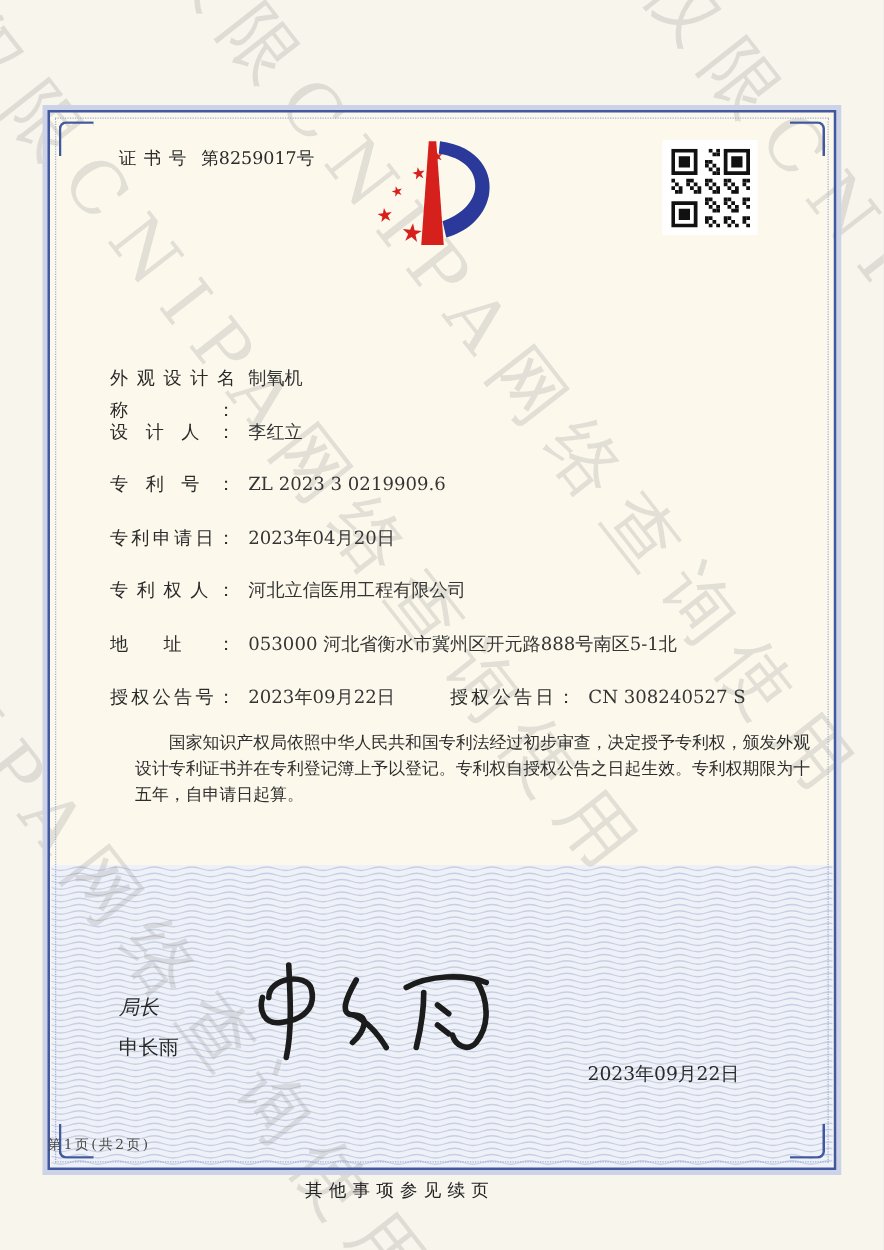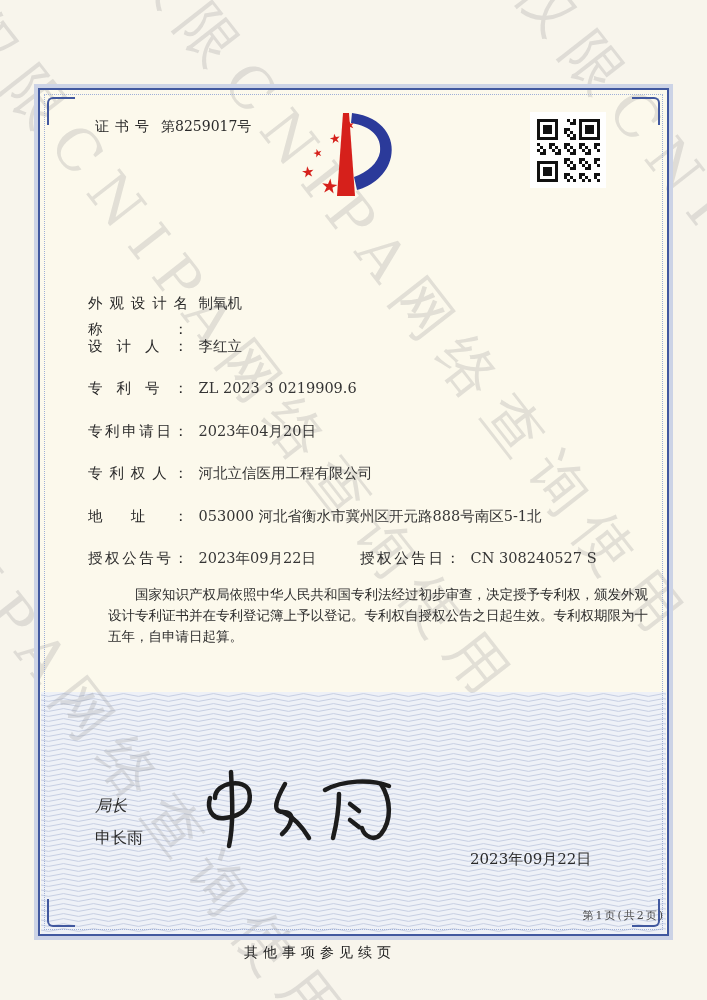--- a/index.html
+++ b/index.html
@@ -55,21 +55,21 @@
   .flabel{display:inline-block;width:100px;text-align:justify;text-align-last:justify;vertical-align:top;}
   .fvalue{margin-left:6px;color:#353535;}
   .pair2{position:absolute;left:272px;top:0;}
   .paras{position:absolute;left:88px;top:584px;width:540px;font-size:13.5px;line-height:21px;color:#2d2d2d;margin-left:20px;}
   .paras p{margin:0 0 9px 0;text-indent:2em;text-align:justify;}
   .sig-title{position:absolute;left:95px;top:796px;font-size:16px;font-style:italic;}
   .sig-name{position:absolute;left:95px;top:828px;font-size:16px;}
   .signature{position:absolute;left:185px;top:766px;width:235px;height:88px;}
   .signature path{fill:none;stroke:#1c1c1c;stroke-width:4.5;stroke-linecap:round;stroke-linejoin:round;}
   .date{position:absolute;left:470px;top:850px;width:160px;font-size:15px;text-align:left;}
-  .page-num{position:absolute;left:38px;top:908px;width:627px;text-align:right;font-size:11px;color:#4a4a4a;letter-spacing:2px;}
+  .page-num{position:absolute;left:38px;top:908px;width:627px;text-align:left;font-size:11px;color:#4a4a4a;letter-spacing:2px;}
   .continuation{position:absolute;left:0;top:944px;width:640px;text-align:center;font-size:14px;letter-spacing:5px;color:#222;z-index:4;}
   .star{font-family:"DejaVu Sans","Liberation Sans",sans-serif;}
 </style>
 </head>
 <body>
 
 <div class="page">
 
   <div class="paper"></div>
 

